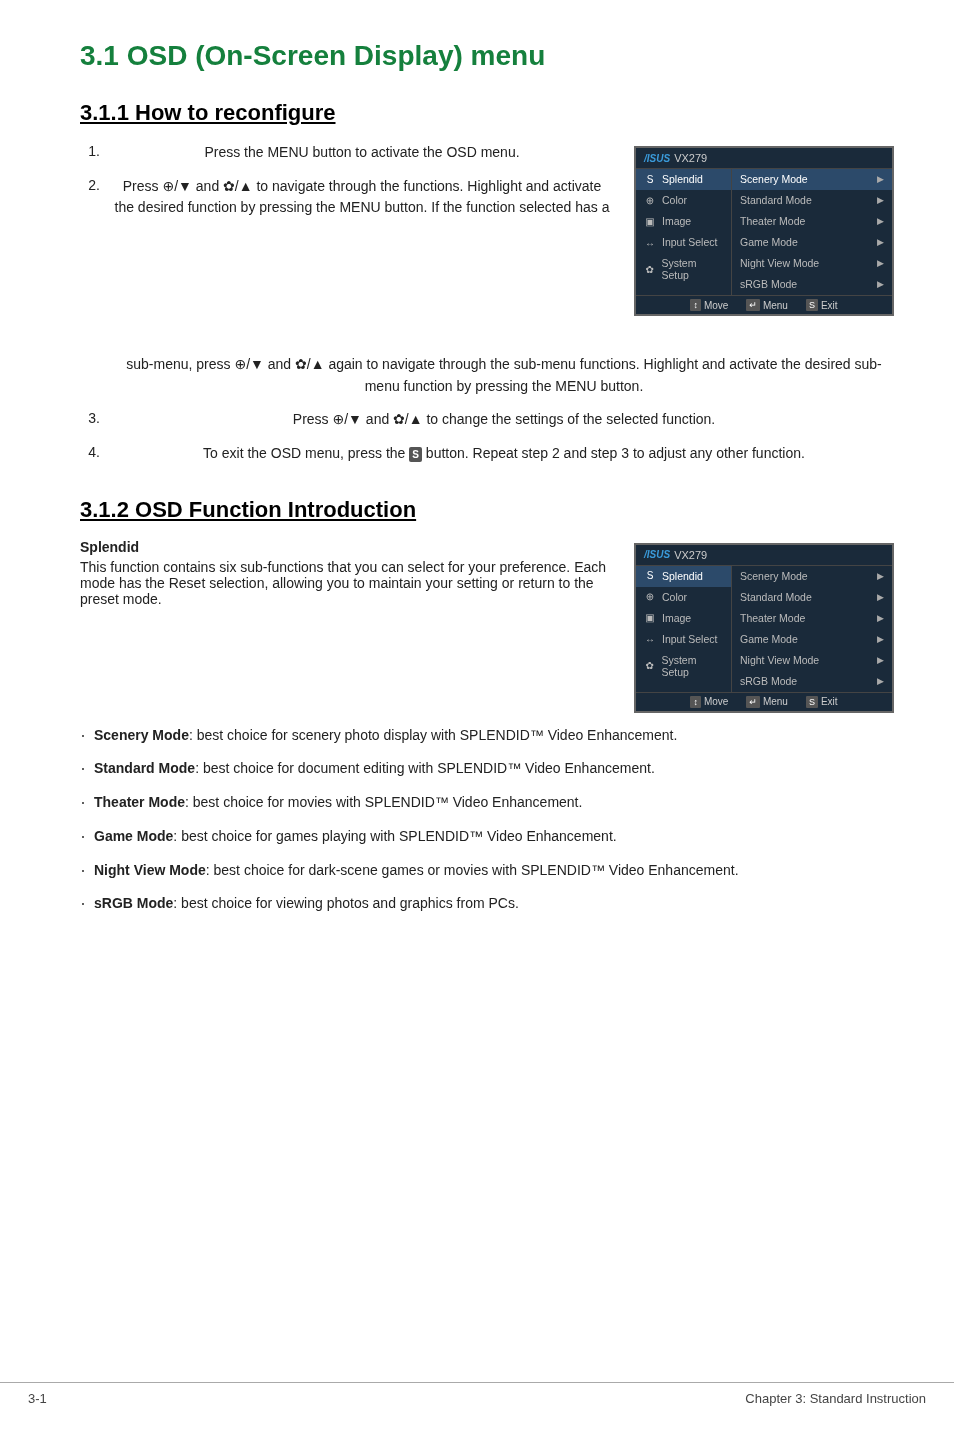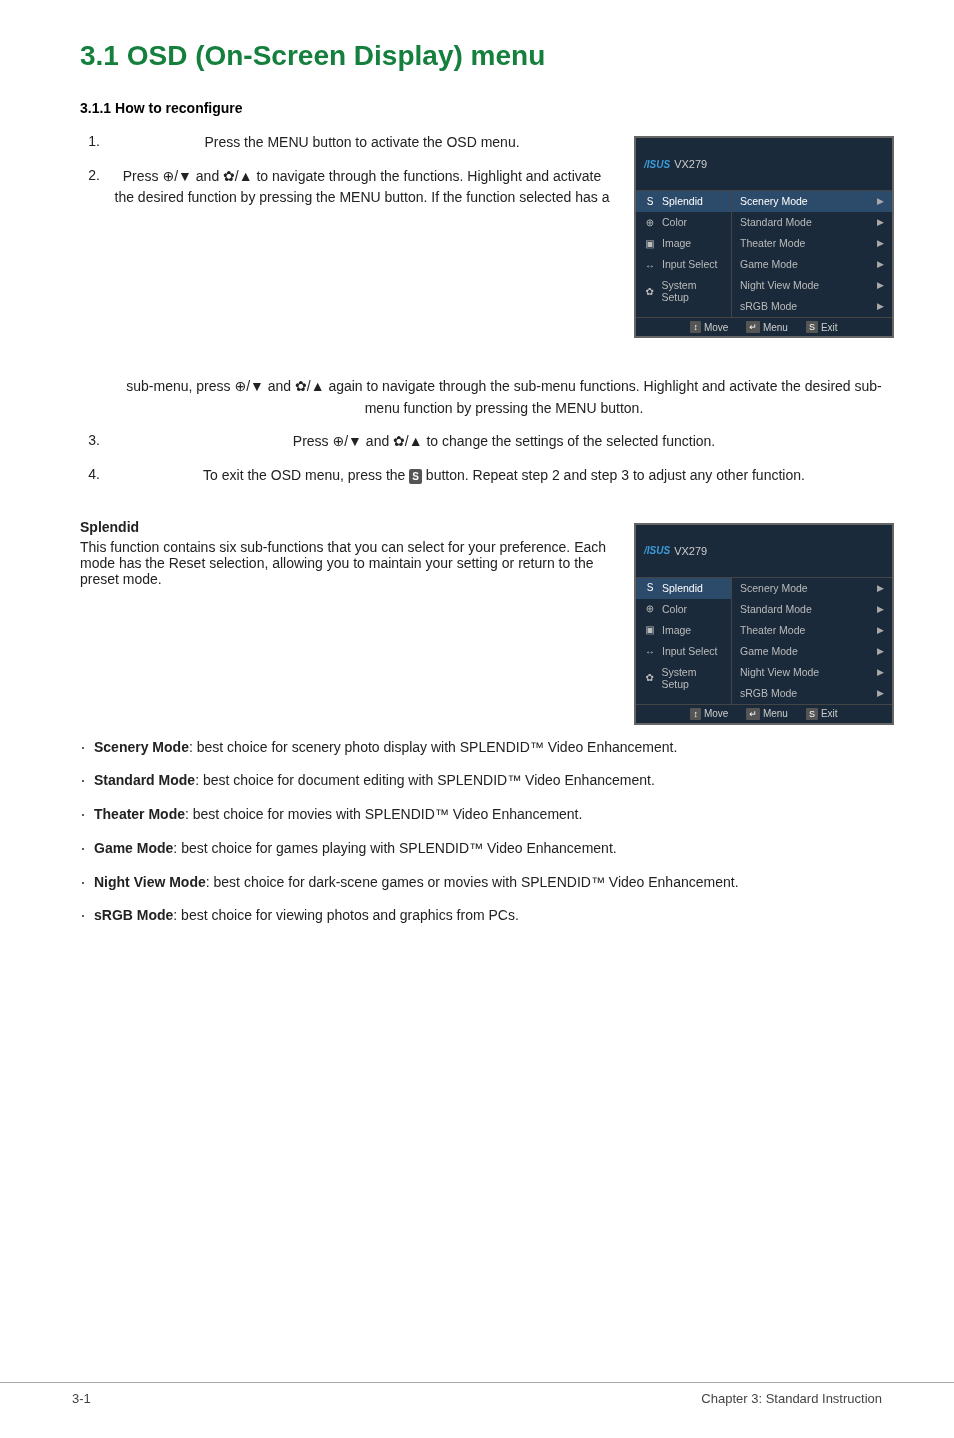--- a/index.html
+++ b/index.html
@@ -16,24 +16,25 @@
     }
 
     h1.page-title {
       font-size: 28px;
       font-weight: bold;
       margin-bottom: 28px;
       color: #15803d;
     }
 
     h2.section-title {
-      font-size: 14px;
+      font-size: 22px;
       font-weight: bold;
       margin-bottom: 16px;
       color: #000;
+      text-decoration: underline;
     }
 
     .section {
       margin-bottom: 32px;
     }
 
     .two-col {
       display: flex;
       align-items: flex-start;
       gap: 24px;
@@ -83,21 +84,21 @@
       min-width: 260px;
       border: 2px solid #666;
       background: #1a2a3a;
       font-size: 11px;
       flex-shrink: 0;
       margin-top: 4px;
     }
 
     .osd-title-bar {
       background: #1a2a3a;
-      padding: 20px 8px;
+      padding: 4px 8px;
       color: #ccc;
       font-size: 11px;
       border-bottom: 1px solid #444;
       display: flex;
       align-items: center;
       gap: 4px;
     }
 
     .asus-logo {
       color: #3a9ad9;
@@ -216,21 +217,21 @@
 
     strong {
       font-weight: bold;
     }
 
     .bottom-bar {
       position: absolute;
       bottom: 24px;
       left: 0;
       right: 0;
-      padding: 8px 72px;
+      padding: 8px 28px;
       border-top: 1px solid #aaa;
       display: flex;
       justify-content: space-between;
       font-size: 13px;
       color: #444;
     }
 
     .inline-icon {
       display: inline-block;
       background: #555;
@@ -349,20 +350,21 @@
       <span class="list-content">Press ⊕/▼ and ✿/▲ to change the settings of the selected function.</span>
     </li>
     <li>
       <span class="list-num">4.</span>
       <span class="list-content">To exit the OSD menu, press the <span class="inline-icon">S</span> button. Repeat step 2 and step 3 to adjust any other function.</span>
     </li>
   </ol>
 </div>
 
 <div class="section">
+  <h2 class="section-title">3.1.2     OSD Function Introduction</h2>
 
   <div class="two-col">
     <div class="text-col">
       <p style="font-weight:bold; margin-bottom:4px;">Splendid</p>
       <p>This function contains six sub-functions that you can select for your preference. Each mode has the Reset selection, allowing you to maintain your setting or return to the preset mode.</p>
     </div>
 
     <div class="osd-mockup">
       <div class="osd-title-bar">
         <span class="asus-logo">/ISUS</span>

